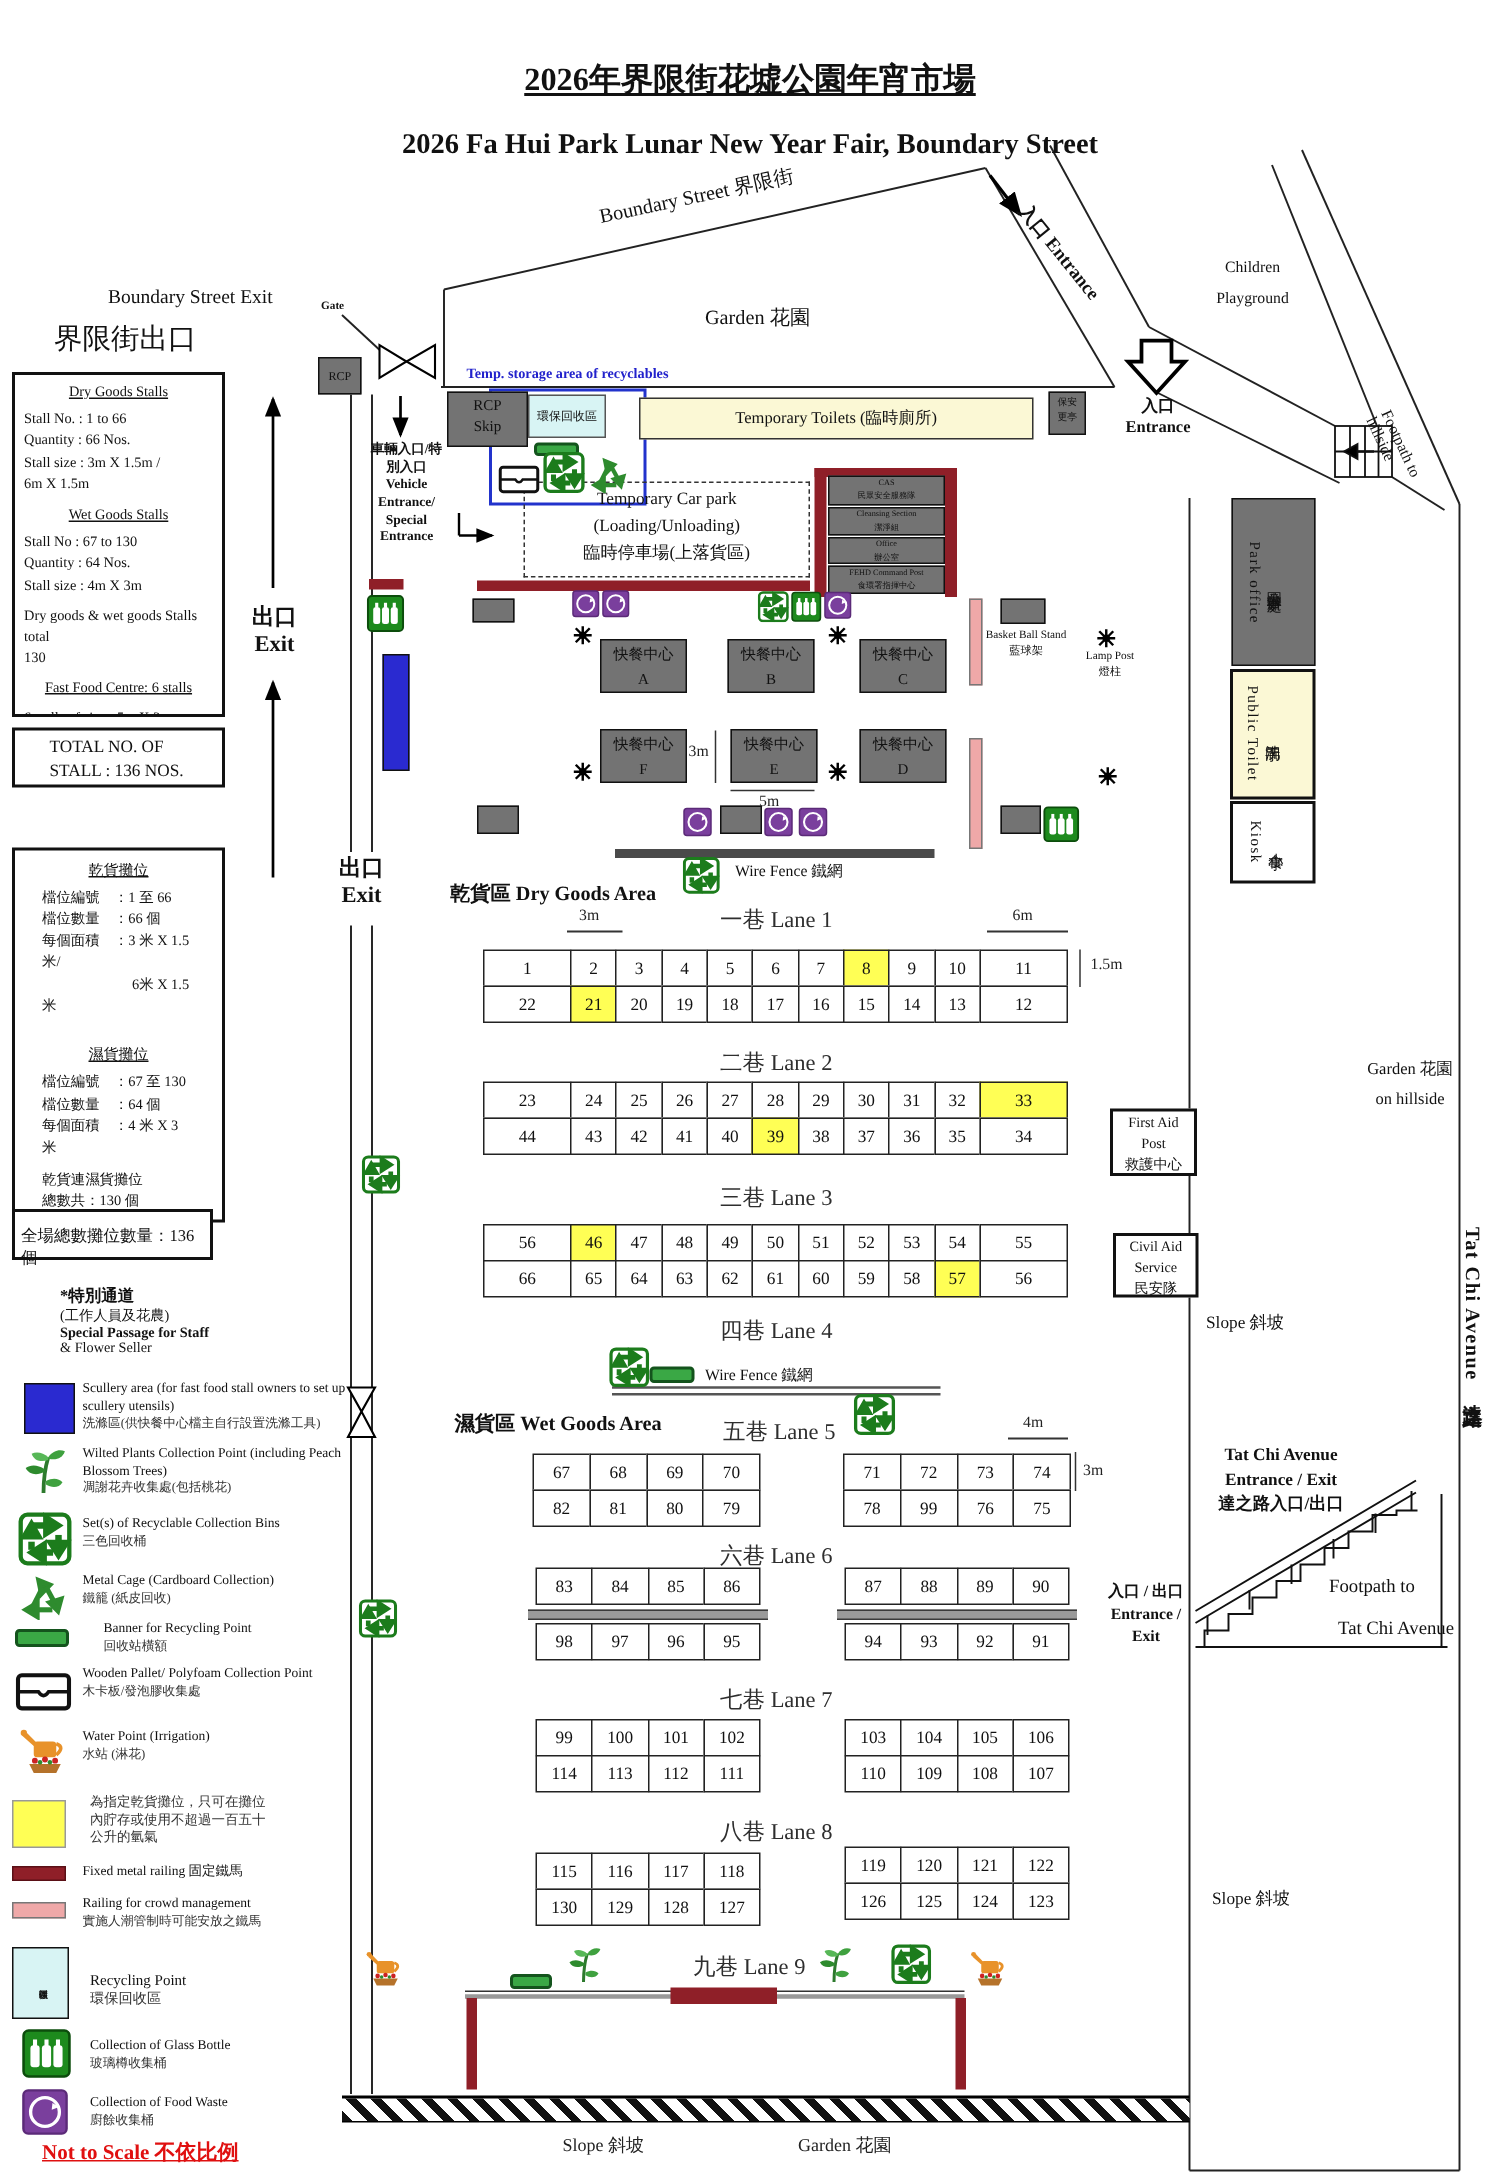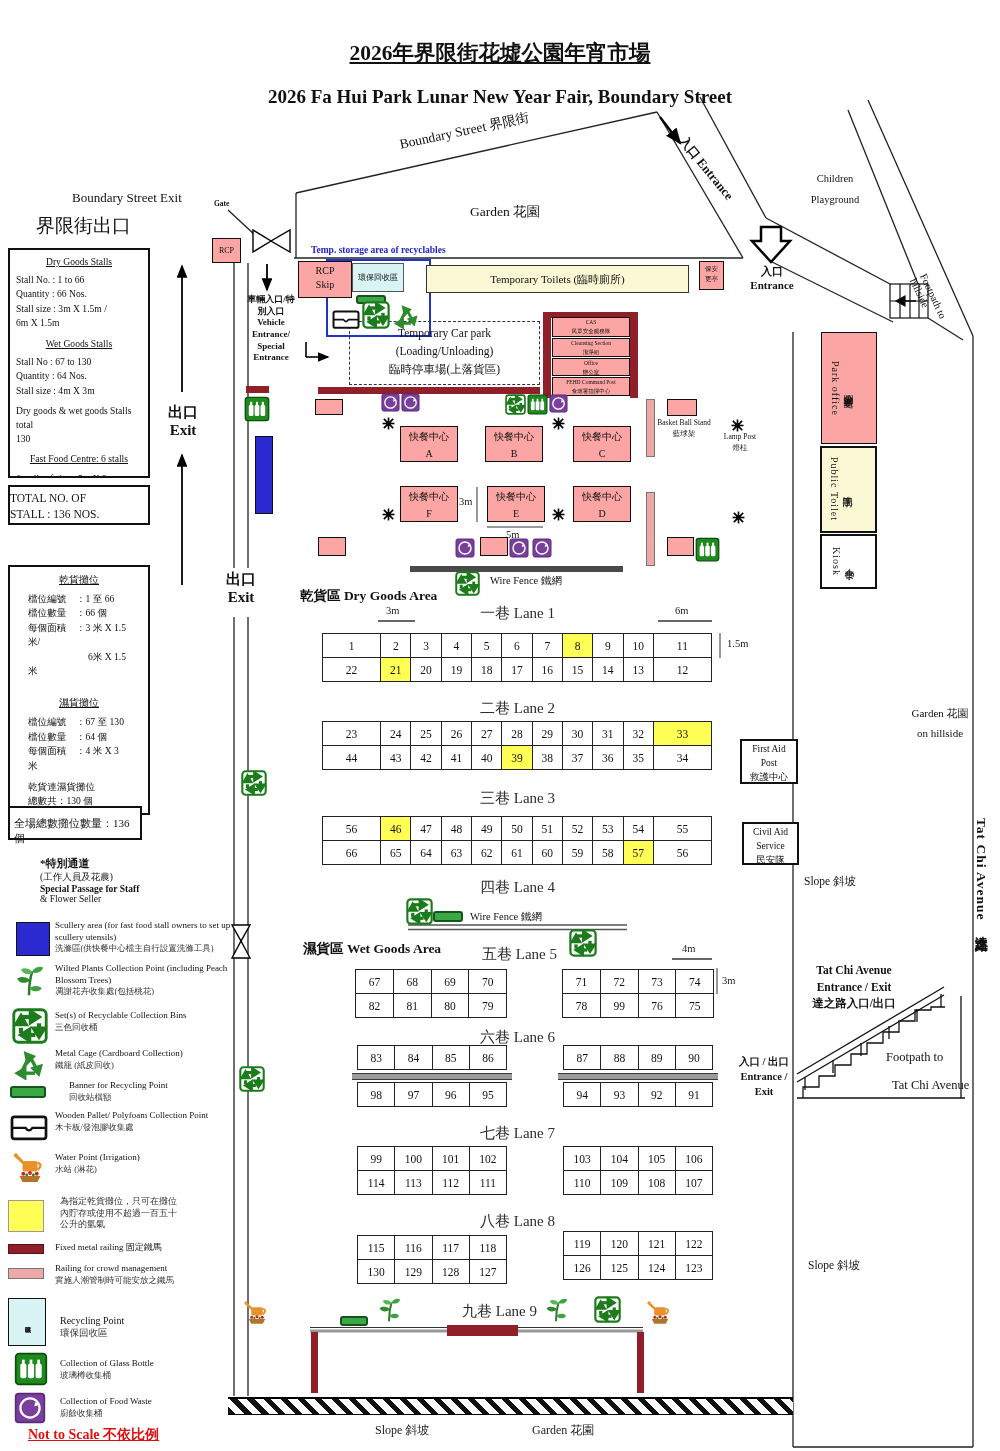--- a/index.html
+++ b/index.html
@@ -2,21 +2,21 @@
 <html><head>
 <meta charset="utf-8">
 <style>
   html,body{margin:0;padding:0;background:#fff}
   #stage{position:relative;width:1000px;height:1451px;background:#fff;overflow:hidden;
          font-family:"Liberation Serif","DejaVu Serif",serif;color:#111}
   .abs{position:absolute}
   .ctr{text-align:center}
   .pre{white-space:pre-line}
   .b{font-weight:bold}
-  .bx{border:1.5px solid #111;background:#fca5a5;box-sizing:border-box}
+  .bx{border:1.5px solid #111;background:#737373;box-sizing:border-box}
   .bx2{border:2px solid #111;background:#fff;box-sizing:border-box}
   .lane-label{font-size:15px;color:#2e2e2e;text-align:center}
   .lane-row{display:flex}
   .lane-row + .lane-row{margin-top:-1px}
   .cell{flex:1;height:25px;border:1.2px solid #222;margin-left:-1px;display:flex;align-items:center;
         justify-content:center;font-size:11.5px;background:#fff;box-sizing:border-box}
   .cell:first-child{margin-left:0}
   .wide-ends .cell:first-child,.wide-ends .cell:last-child{flex:1.95}
   .hl{background:#ffff55}
   .dbl-bar{height:5px;border-top:1.8px solid #3a3a3a;border-bottom:1.8px solid #3a3a3a;background:#9a9a9a;margin:2.5px -5px}
@@ -218,21 +218,21 @@
                      6m X 1.5m</div>
     <div class="ctr und infobody" style="margin-top:7px">Wet Goods Stalls</div>
     <div class="pre infobody" style="margin-top:4px">Stall No :  67 to 130
 Quantity :  64 Nos.
 Stall size :  4m X 3m</div>
     <div class="pre infobody" style="margin-top:6px">Dry goods &amp; wet goods Stalls total
 130</div>
     <div class="ctr und infobody" style="margin-top:6px">Fast Food Centre: 6 stalls</div>
     <div class="infobody" style="margin-top:6px">6 stalls of size : 5m X 3m</div>
   </div>
-  <div class="abs bx2 pre" style="left:8px;top:485px;width:142px;height:40px;padding:3px 0;font-size:11.5px;line-height:1.4">TOTAL NO. OF
+  <div class="abs bx2 pre" style="left:8px;top:485px;width:142px;height:40px;padding:3px 23px;font-size:11.5px;line-height:1.4">TOTAL NO. OF
 STALL : 136 NOS.</div>
   <div class="abs bx2" style="left:8px;top:565px;width:142px;height:250px;padding:6px 18px;overflow:hidden">
     <div class="ctr und" style="font-size:10px">乾貨攤位</div>
     <div class="pre" style="margin-top:5px;font-size:9.6px;line-height:1.5">檔位編號　：1 至 66
 檔位數量　：66 個
 每個面積　：3 米 X 1.5 米/
 　　　　　　 6米 X 1.5米</div>
     <div class="ctr und" style="margin-top:18px;font-size:10px">濕貨攤位</div>
     <div class="pre" style="margin-top:5px;font-size:9.6px;line-height:1.5">檔位編號　：67 至 130
 檔位數量　：64 個

